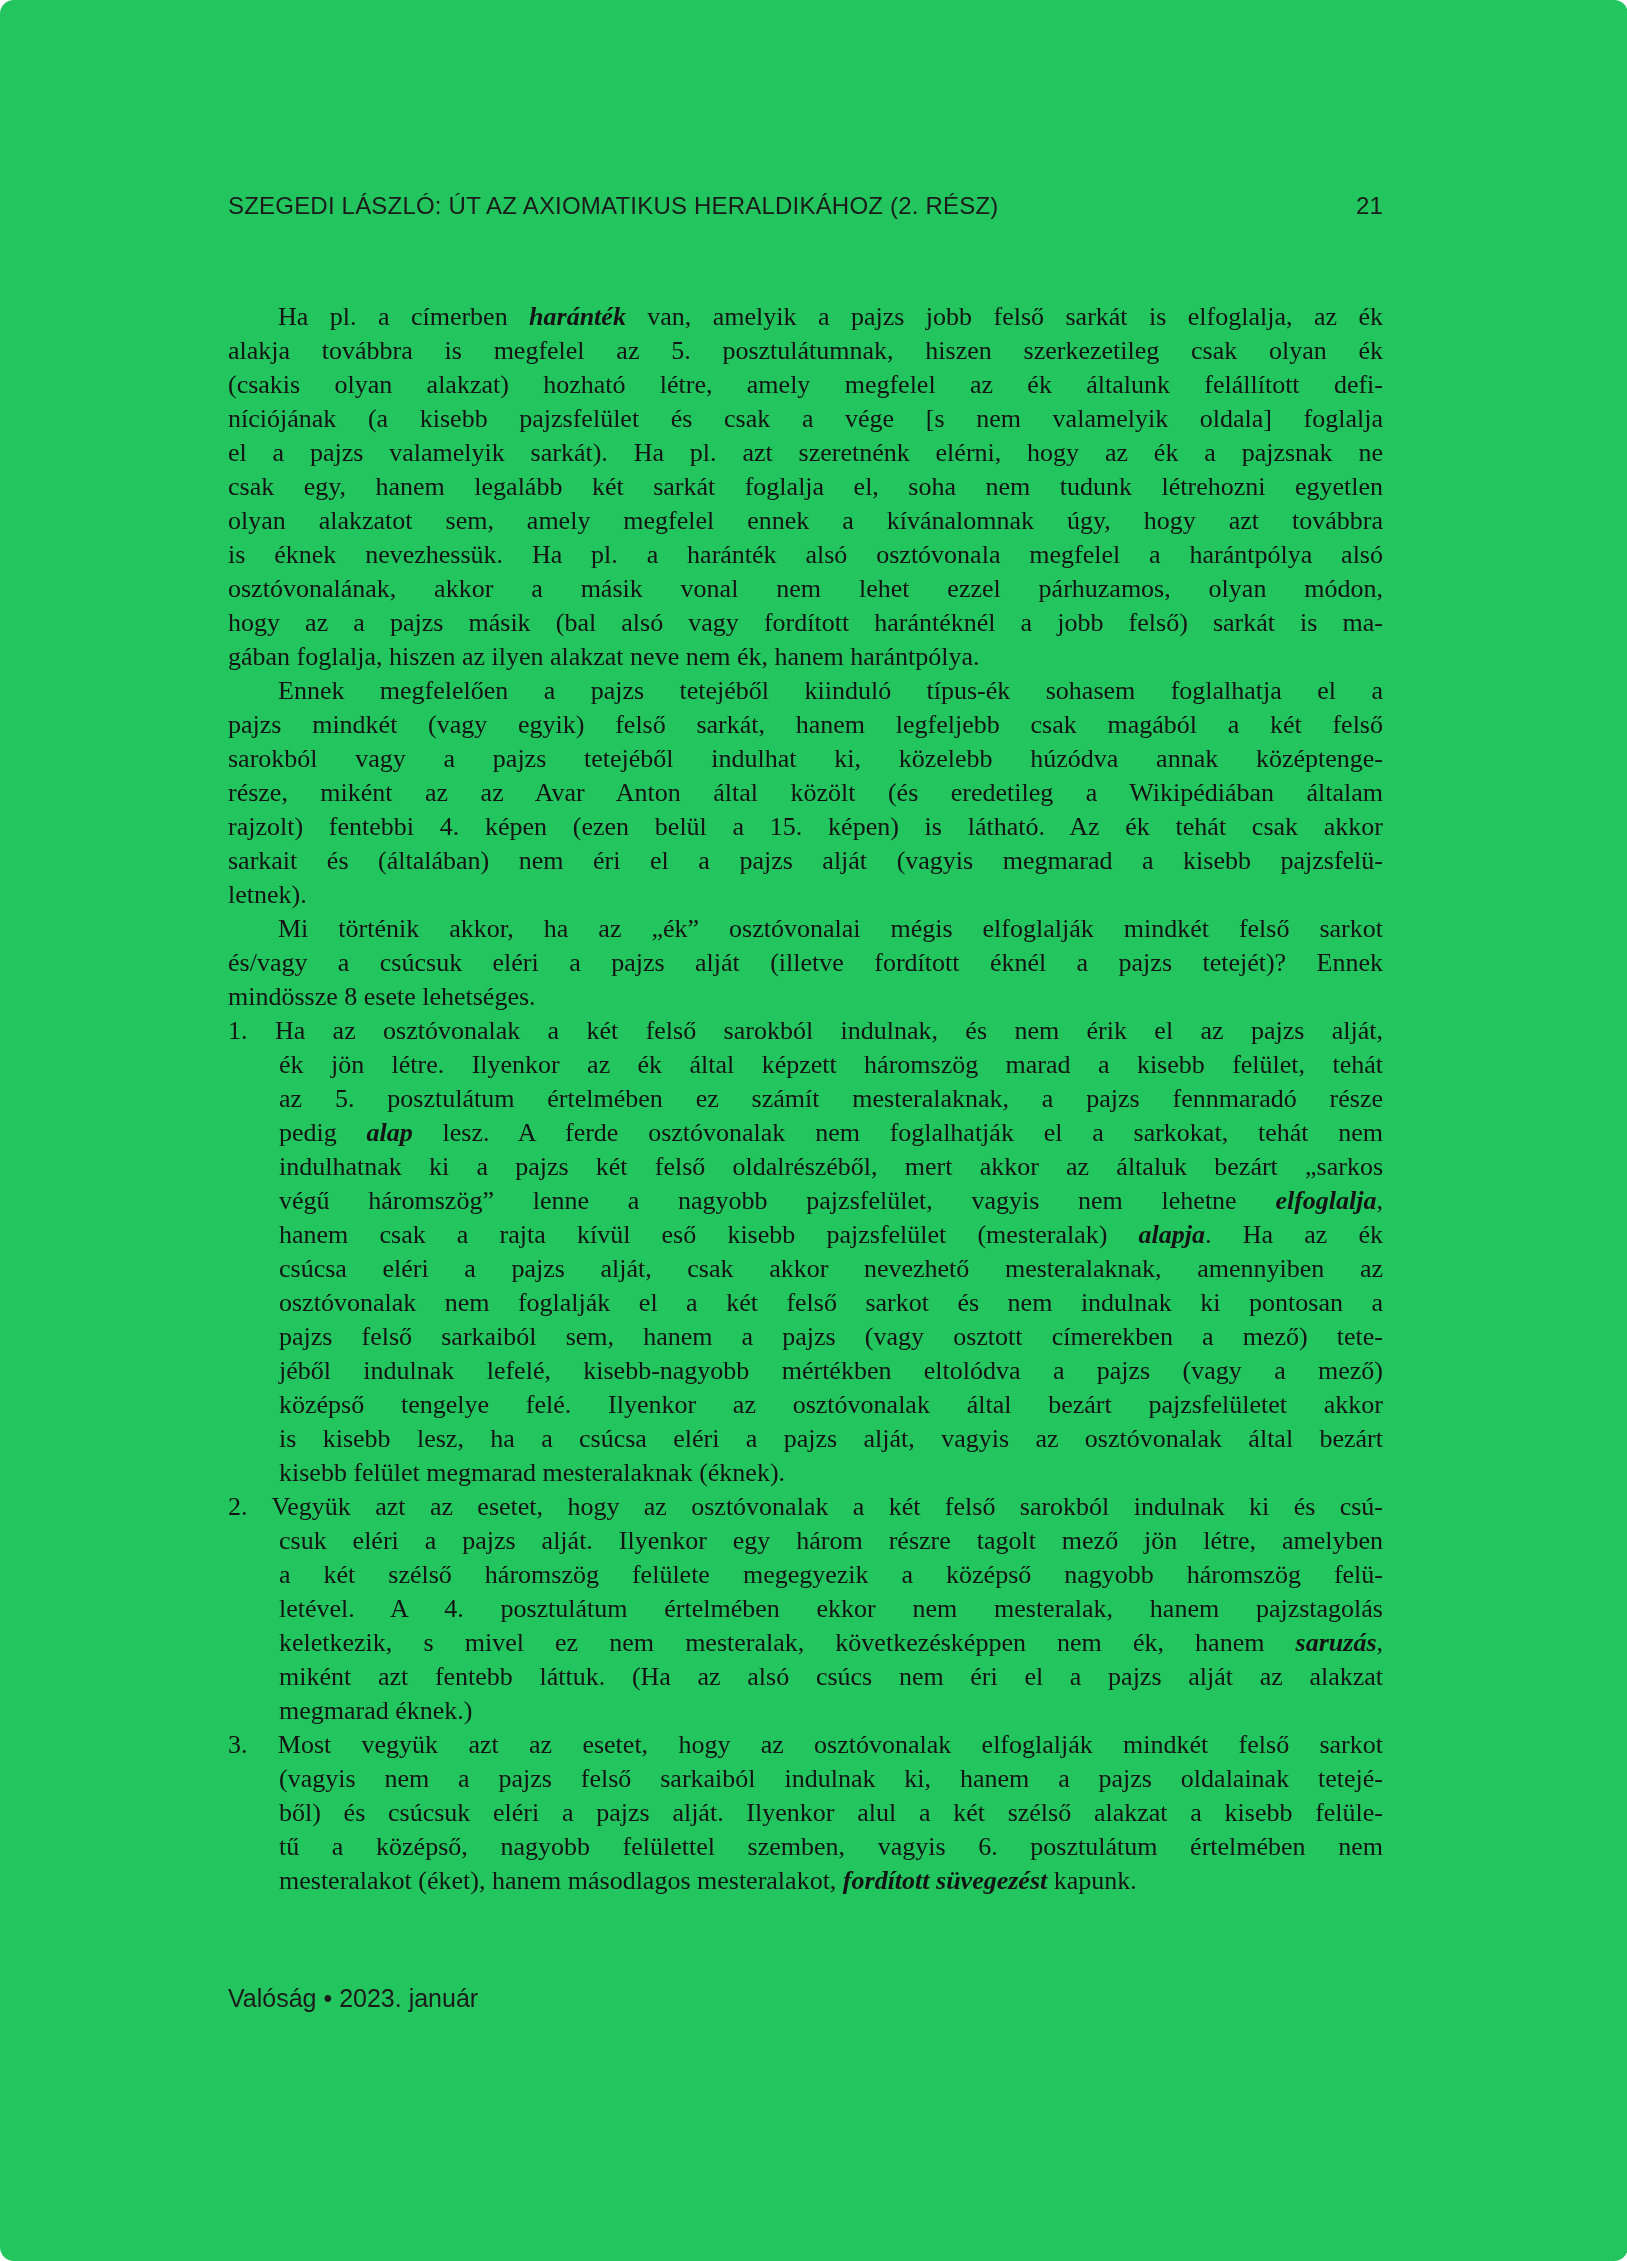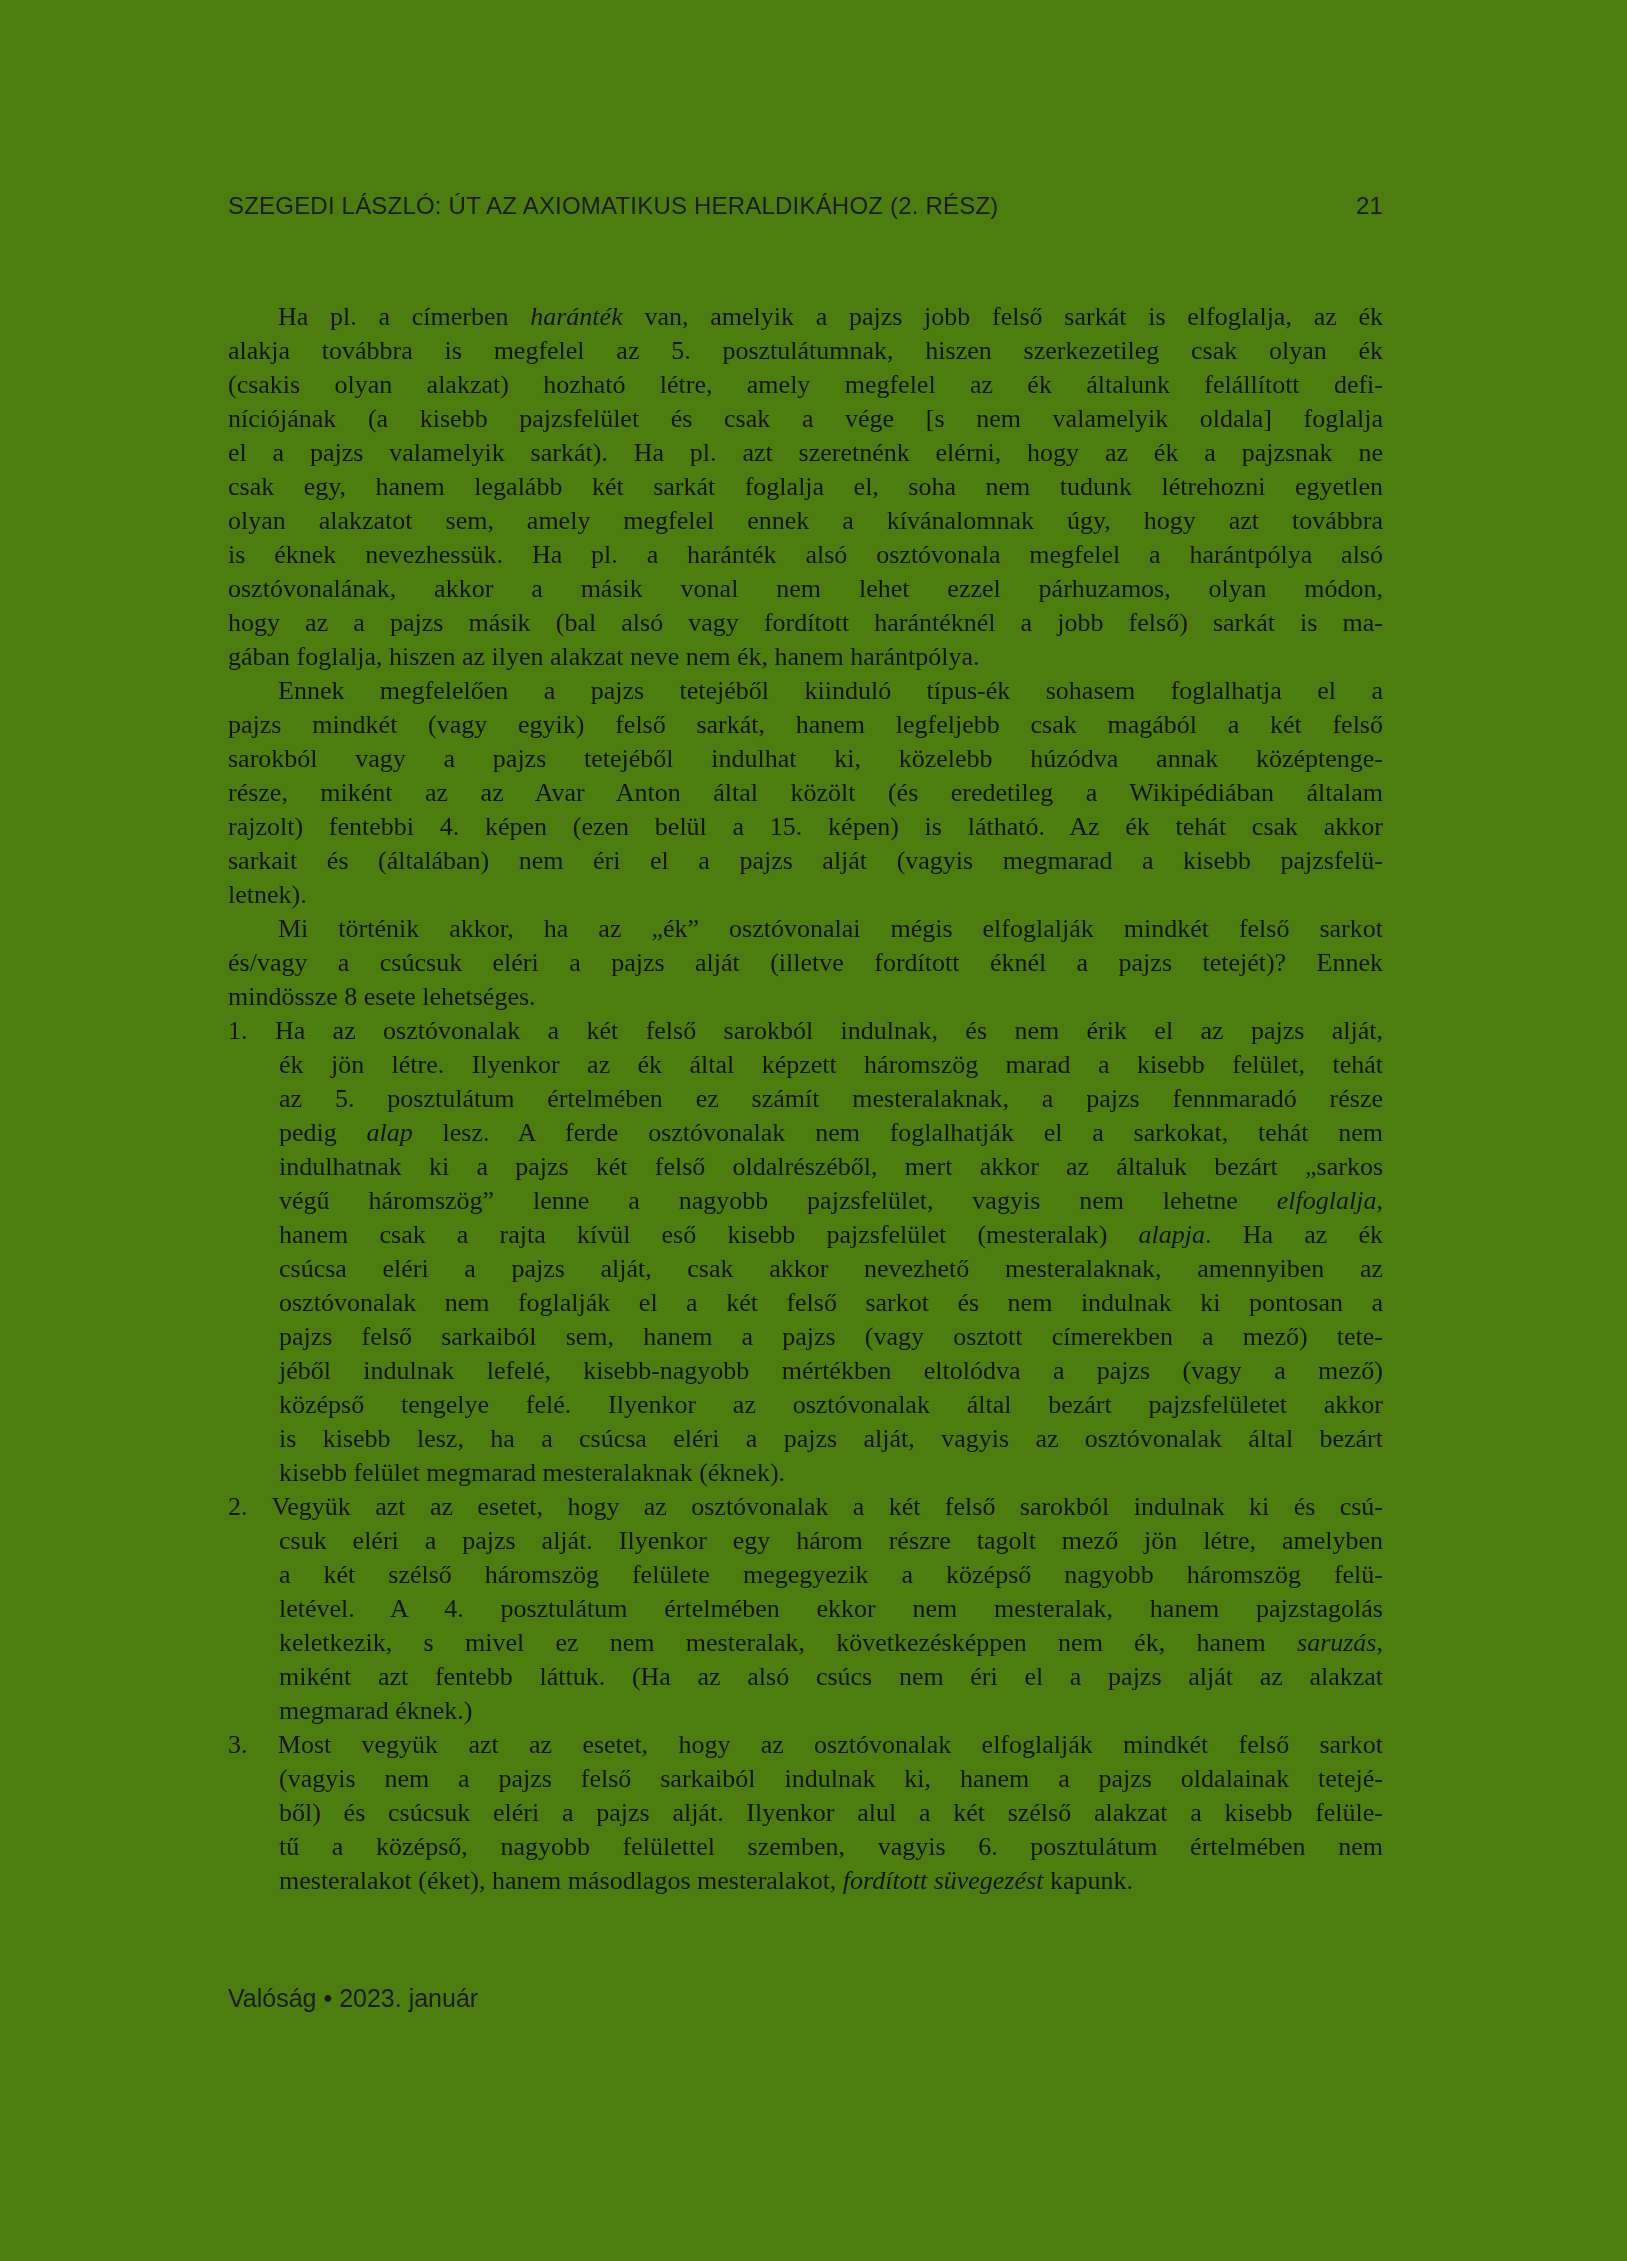--- a/index.html
+++ b/index.html
@@ -1,23 +1,24 @@
 <!DOCTYPE html>
 <html lang="hu" style="font-size:12.3px"><head>
 <meta charset="utf-8">
 <title>Valóság – page 21</title>
 <style>
   html,body { margin:0; padding:0; }
   body { background:#ffffff; }
   .page {
     position:relative;
     width:1628px; height:2261px;
-    background:#4d7c0f;
+    background:#22c55e;
     overflow:hidden;
     color:#1b1b1b;
+    border-radius:14px;
   }
   .running-header {
     position:absolute;
     left:228px; top:192px; width:1155px;
     display:flex; justify-content:space-between; align-items:baseline;
     font-family:"Liberation Sans", sans-serif;
     font-size:24px; letter-spacing:0.2px;
     color:#1b1b1b;
   }
   .body-text {
@@ -31,21 +32,21 @@
   .line {
     text-align:justify;
     text-align-last:justify;
     text-justify:inter-word;
     min-height:34px;
   }
   .line.last { text-align-last:left; }
   .block-p .line.first { text-indent:50px; }
   .block-li { padding-left:51px; }
   .block-li .line.first { text-indent:-51px; }
-  .it { font-style:italic; }
+  .it { font-style:italic;font-weight:bold; }
   .marker { font-style:normal; }
   .page-footer {
     position:absolute;
     left:228px; top:1984px;
     font-family:"Liberation Sans", sans-serif;
     font-size:25px;
     color:#1b1b1b;
   }
 </style>
 </head>

